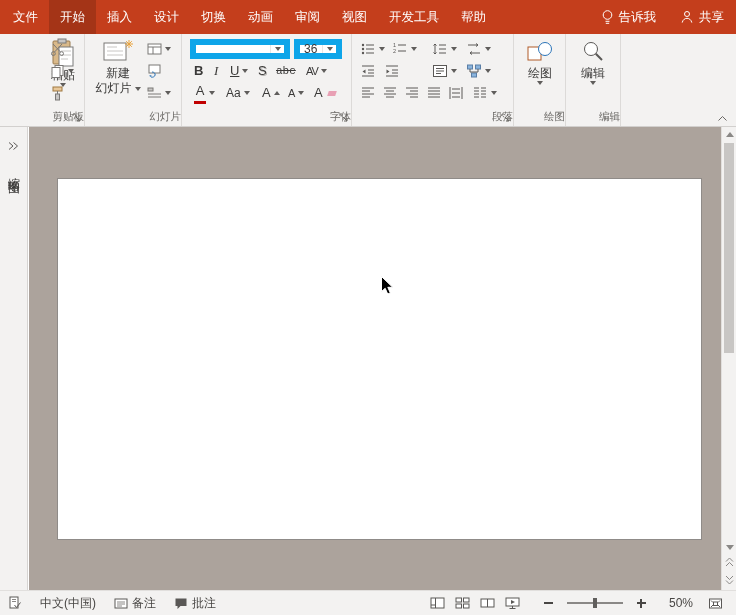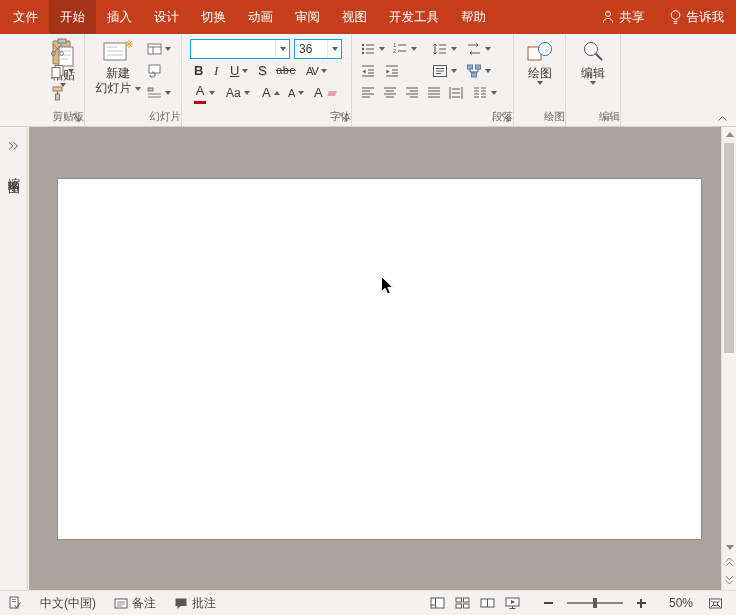--- a/index.html
+++ b/index.html
@@ -45,21 +45,21 @@
   .launcher { position:absolute; right:3px; bottom:4px; }
   .bigbtn {
     position:absolute; top:4px; display:flex; flex-direction:column; align-items:center;
     font-size:12px; color:#3b3a39; line-height:15px;
   }
   .sbtn { position:absolute; display:flex; align-items:center; gap:3px; height:18px; }
   .caret { display:inline-block; width:0; height:0;
     border-left:3px solid transparent; border-right:3px solid transparent;
     border-top:4px solid #5f5d5b; }
   .caret.up { border-top:none; border-bottom:4px solid #5f5d5b; }
-  .combo { position:absolute; height:20px; background:#fff; border:1px solid #0ea5e9;
+  .combo { position:absolute; height:20px; background:#fff; border:6px solid #0ea5e9;
     display:flex; align-items:center; }
   .combo .val { flex:1; padding:0 4px; font-size:12px; overflow:hidden; white-space:nowrap; }
   .combo .dd { width:14px; align-self:stretch; display:flex; align-items:center;
     justify-content:center; border-left:1px solid #e8e6e4; }
   .fbtn { font-size:13px; line-height:18px; }
   .fbtn.b { font-weight:bold; }
   .fbtn.i { font-style:italic; font-family:"Liberation Serif",serif; }
   .fbtn.u { text-decoration:underline; }
   .fbtn.s { text-shadow:1px 1px 0 #b5b3b1; }
   .fbtn.st { text-decoration:line-through; font-size:11px; }
@@ -130,35 +130,35 @@
   <div class="tab">设计</div>
   <div class="tab">切换</div>
   <div class="tab">动画</div>
   <div class="tab">审阅</div>
   <div class="tab">视图</div>
   <div class="tab">开发工具</div>
   <div class="tab">帮助</div>
   <div class="tb-right">
     <div class="tb-btn">
       <span>
+        <svg width="13" height="17" viewBox="0 0 13 17">
+            <circle cx="6.5" cy="6" r="4.3" stroke="#fff" fill="none"></circle>
+            <path d="M4.5 12.3h4M4.8 14.3h3.4" stroke="#fff" fill="none"></path>
+          </svg>
+      </span>
+      <span>告诉我</span>
+    </div>
+    <div class="tb-btn">
+      <span>
         <svg width="14" height="14" viewBox="0 0 14 14">
             <circle cx="7" cy="4" r="2.5" stroke="#fff" fill="none"></circle>
             <path d="M2.2 12.6c.6-3 2.9-4.3 4.8-4.3s4.2 1.3 4.8 4.3" stroke="#fff" fill="none"></path>
           </svg>
       </span>
       <span>共享</span>
-    </div>
-    <div class="tb-btn">
-      <span>
-        <svg width="13" height="17" viewBox="0 0 13 17">
-            <circle cx="6.5" cy="6" r="4.3" stroke="#fff" fill="none"></circle>
-            <path d="M4.5 12.3h4M4.8 14.3h3.4" stroke="#fff" fill="none"></path>
-          </svg>
-      </span>
-      <span>告诉我</span>
     </div>
   </div>
 </header>
 
 <div class="ribbon">
 
   <div class="group g-clip">
     <div class="bigbtn" style="left:6px;width:38px;margin-left:38px;">
       <span>
         <svg width="26" height="30" viewBox="0 0 26 30">

